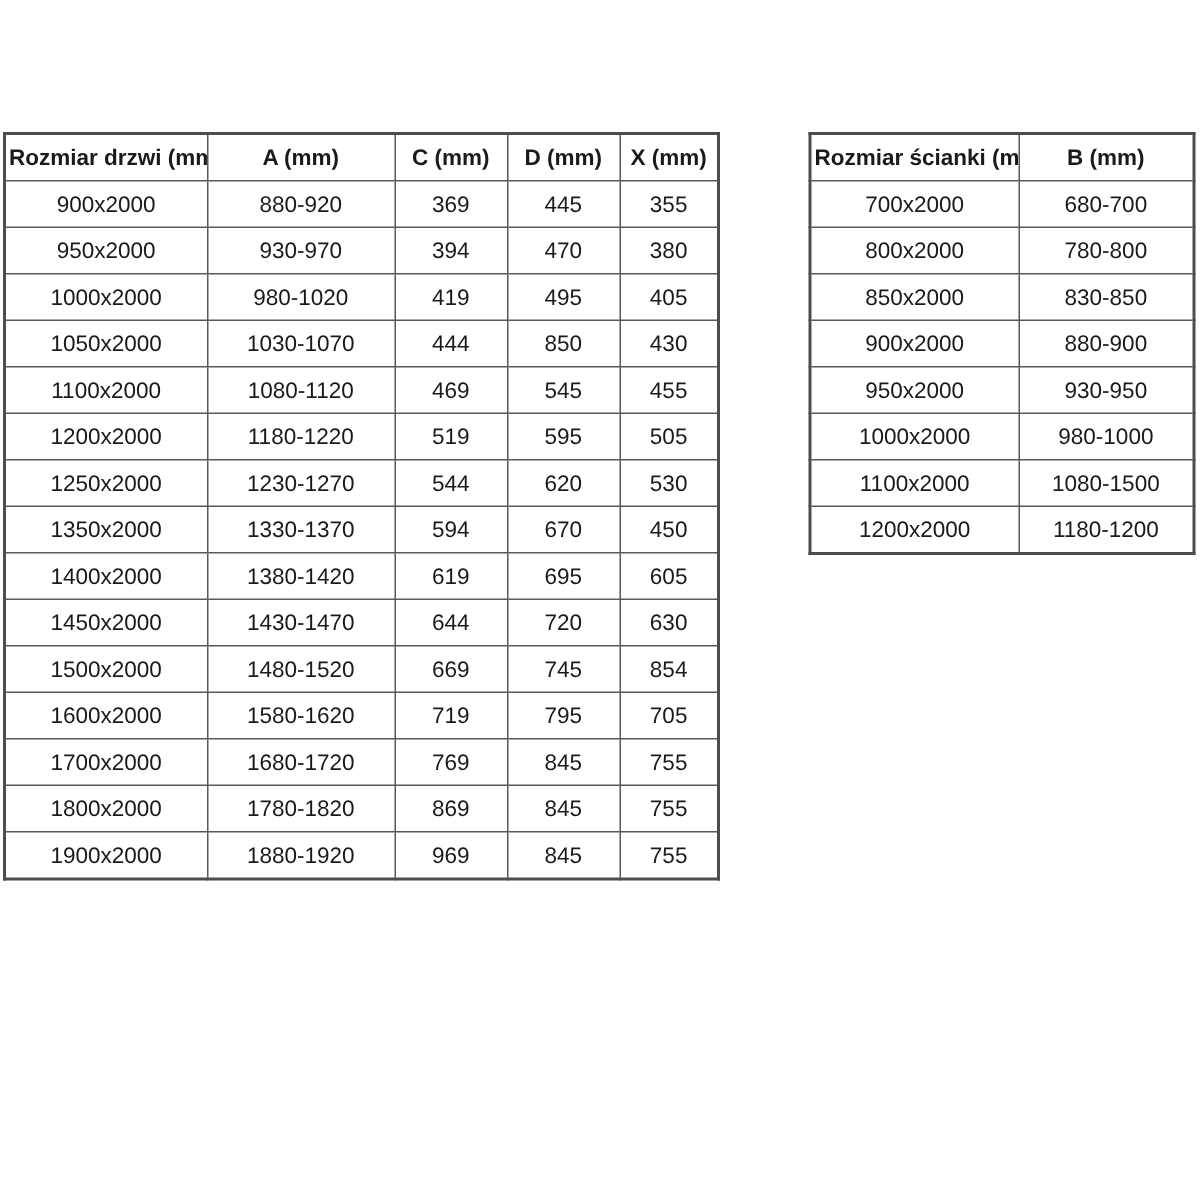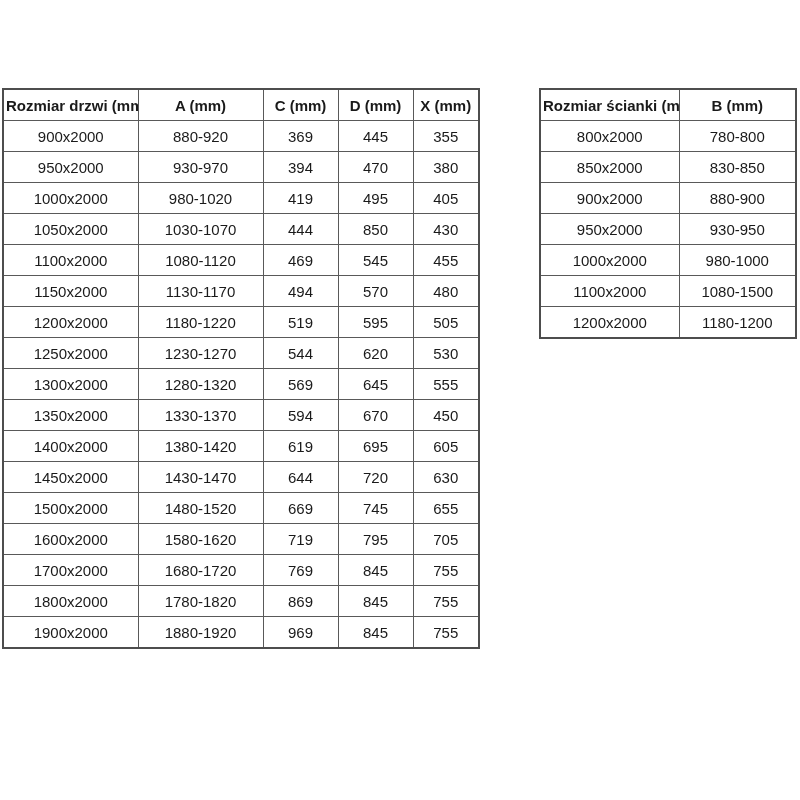--- a/index.html
+++ b/index.html
@@ -94,48 +94,34 @@
           <td>430</td>
         </tr>
         <tr>
           <td>1100x2000</td>
           <td>1080-1120</td>
           <td>469</td>
           <td>545</td>
           <td>455</td>
         </tr>
         <tr>
-          <td>1150x2000</td>
-          <td>1130-1170</td>
-          <td>494</td>
-          <td>570</td>
-          <td>480</td>
-        </tr>
-        <tr>
           <td>1200x2000</td>
           <td>1180-1220</td>
           <td>519</td>
           <td>595</td>
           <td>505</td>
         </tr>
         <tr>
           <td>1250x2000</td>
           <td>1230-1270</td>
           <td>544</td>
           <td>620</td>
           <td>530</td>
         </tr>
         <tr>
-          <td>1300x2000</td>
-          <td>1280-1320</td>
-          <td>569</td>
-          <td>645</td>
-          <td>555</td>
-        </tr>
-        <tr>
           <td>1350x2000</td>
           <td>1330-1370</td>
           <td>594</td>
           <td>670</td>
           <td>450</td>
         </tr>
         <tr>
           <td>1400x2000</td>
           <td>1380-1420</td>
           <td>619</td>
@@ -147,21 +133,21 @@
           <td>1430-1470</td>
           <td>644</td>
           <td>720</td>
           <td>630</td>
         </tr>
         <tr>
           <td>1500x2000</td>
           <td>1480-1520</td>
           <td>669</td>
           <td>745</td>
-          <td>655</td>
+          <td>854</td>
         </tr>
         <tr>
           <td>1600x2000</td>
           <td>1580-1620</td>
           <td>719</td>
           <td>795</td>
           <td>705</td>
         </tr>
         <tr>
           <td>1700x2000</td>
@@ -193,20 +179,24 @@
       <col style="width:117px">
     </colgroup>
     <thead>
       <tr>
           <th>Rozmiar ścianki (mm)</th>
           <th>B (mm)</th>
         </tr>
     </thead>
     <tbody>
         <tr>
+          <td>700x2000</td>
+          <td>680-700</td>
+        </tr>
+        <tr>
           <td>800x2000</td>
           <td>780-800</td>
         </tr>
         <tr>
           <td>850x2000</td>
           <td>830-850</td>
         </tr>
         <tr>
           <td>900x2000</td>
           <td>880-900</td>

